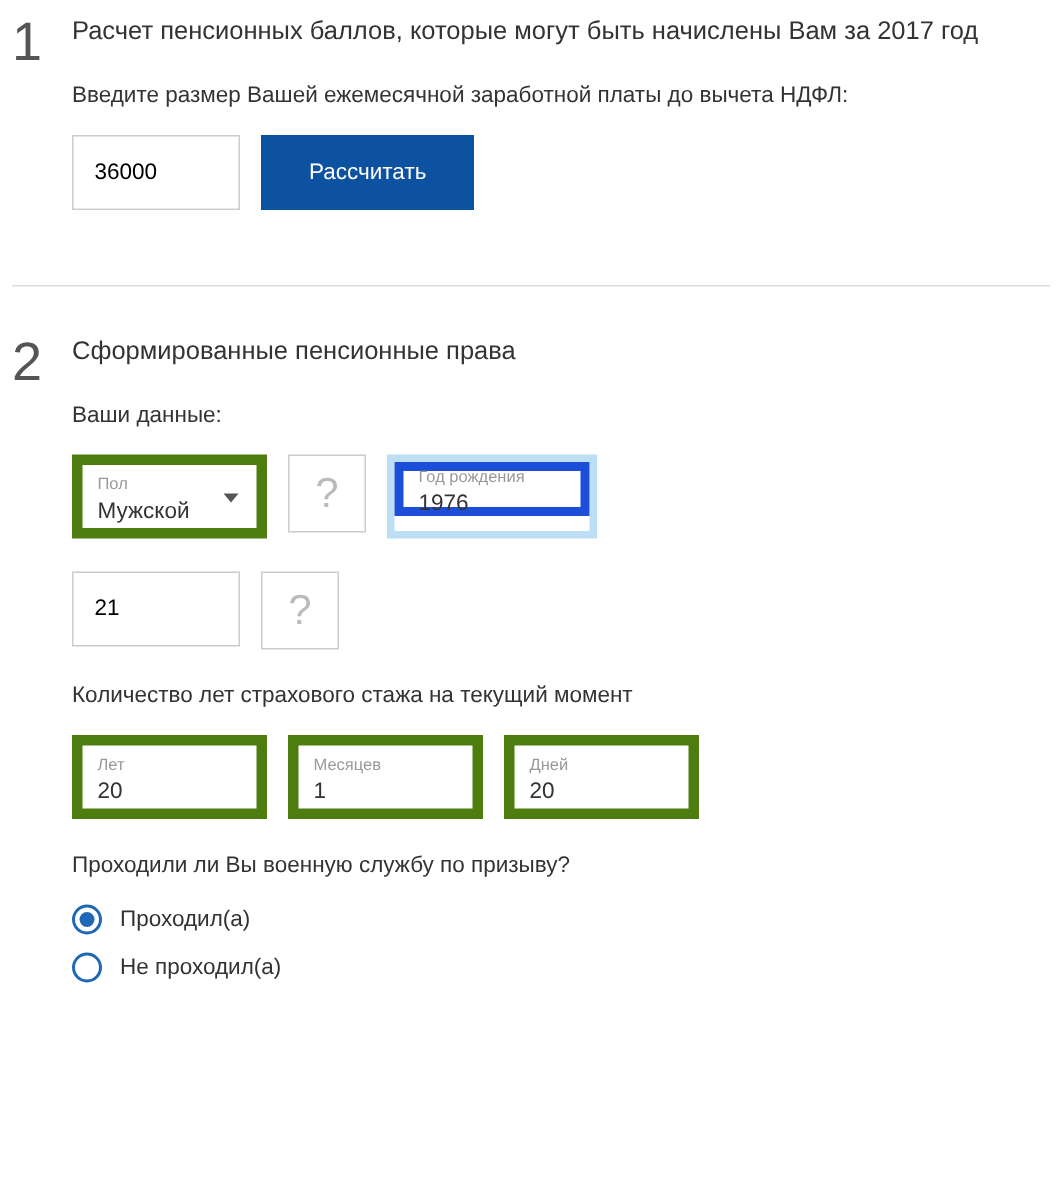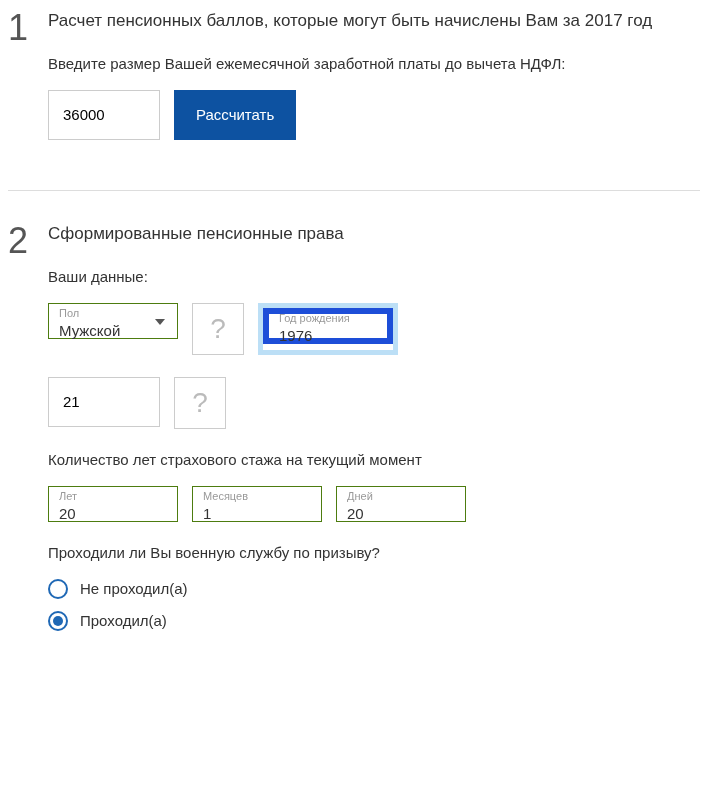--- a/index.html
+++ b/index.html
@@ -45,35 +45,35 @@
     padding: 0 14px;
     font-size: 15px;
     height: 50px;
     width: 112px;
     background: #fff;
   }
   .btn-primary {
     background: #0d52a1;
     color: #fff;
     border: none;
-    padding: 0 22px;
+    padding: 0 32px;
     font-size: 15px;
     height: 50px;
     cursor: pointer;
   }
   hr.divider {
     border: none;
     border-top: 1px solid #ddd;
     margin: 22px 0 32px 0;
   }
   .floating-field {
     position: relative;
-    border: 1px solid #4d7c0f;
+    border: 7px solid #4d7c0f;
     background: #fff;
-    height: 36px;
+    height: 56px;
     padding: 6px 10px 0 10px;
     display: flex;
     flex-direction: column;
     justify-content: center;
   }
   .floating-field .fl-label {
     font-size: 11px;
     color: #999;
     line-height: 1;
     margin-bottom: 3px;
@@ -207,26 +207,26 @@
         <input class="fl-value" type="text" value="1" style="">
       </div>
       <div class="floating-field w-small">
         <span class="fl-label">Дней</span>
         <input class="fl-value" type="text" value="20" style="">
       </div>
     </div>
 
     <div class="subtitle">Проходили ли Вы военную службу по призыву?</div>
     <div class="radio-group">
-      <div class="radio-item">
-        <span class="radio-circle"></span>
-        <span>Не проходил(а)</span>
-      </div>
       <div class="radio-item selected">
         <span class="radio-circle">
             <span class="dot"></span>
           </span>
         <span>Проходил(а)</span>
       </div>
+      <div class="radio-item">
+        <span class="radio-circle"></span>
+        <span>Не проходил(а)</span>
+      </div>
     </div>
 
   </div>
 </div>
 
 </body></html>

